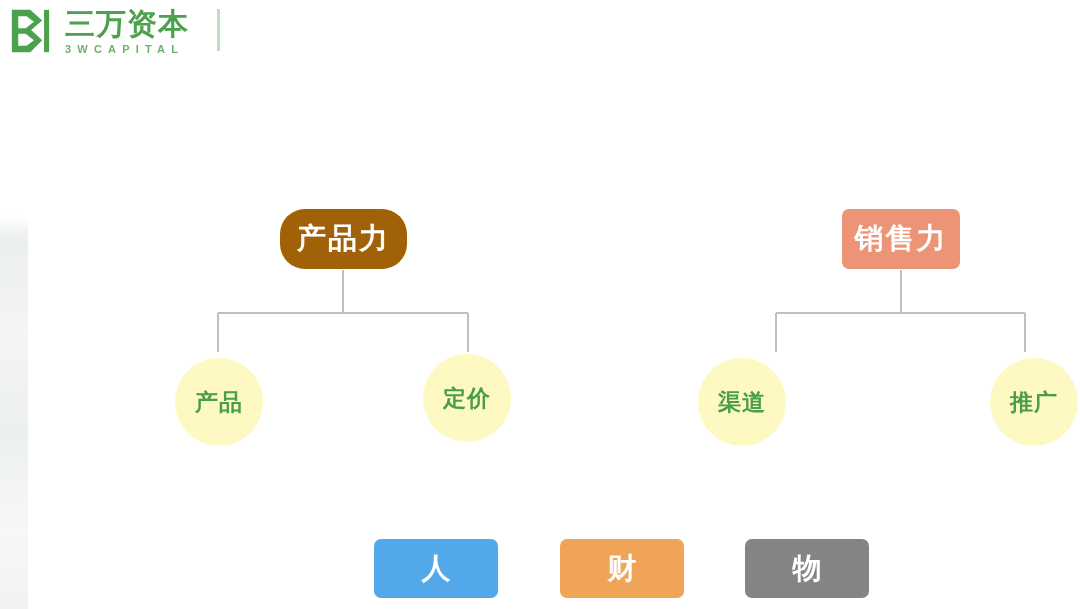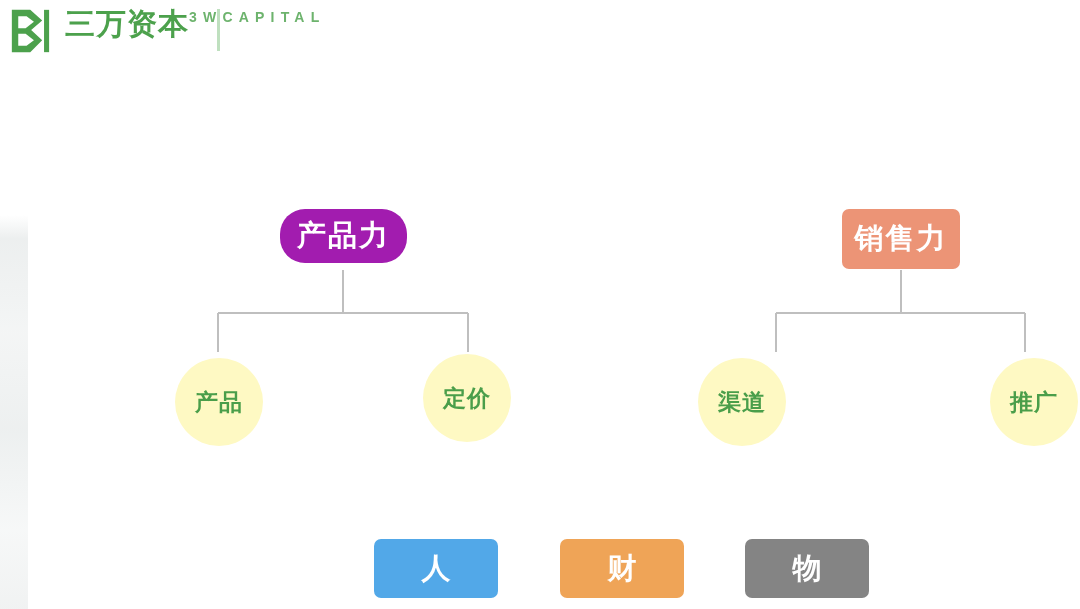--- a/index.html
+++ b/index.html
@@ -48,33 +48,33 @@
     align-items: flex-start;
   }
   .logo-mark {
     width: 46px;
     height: 46px;
     flex: none;
   }
   .logo-text {
     margin-left: 9px;
     display: flex;
-    flex-direction: row;
+    flex-direction: column;
     justify-content: flex-start;
   }
   .logo-cn {
     font-size: 30px;
     font-weight: bold;
     color: #4CA14C;
     letter-spacing: 1px;
     line-height: 32px;
     white-space: nowrap;
   }
   .logo-en {
-    font-size: 14px;
+    font-size: 11px;
     font-weight: bold;
     color: #6DB36D;
     letter-spacing: 6.2px;
     line-height: 14px;
     margin-top: 2px;
     white-space: nowrap;
   }
   .title-divider {
     position: absolute;
     left: 217px;
@@ -122,22 +122,22 @@
     color: #ffffff;
     font-size: 29px;
     font-weight: bold;
     letter-spacing: 2px;
     white-space: nowrap;
   }
   .pillar-product {
     left: 280px;
     top: 209px;
     width: 127px;
-    height: 54px;
-    background: #a21caf;
+    height: 60px;
+    background: #a16207;
     border-radius: 25px;
   }
   .pillar-sales {
     left: 842px;
     top: 209px;
     width: 118px;
     height: 60px;
     background: #EC9476;
   }
 

